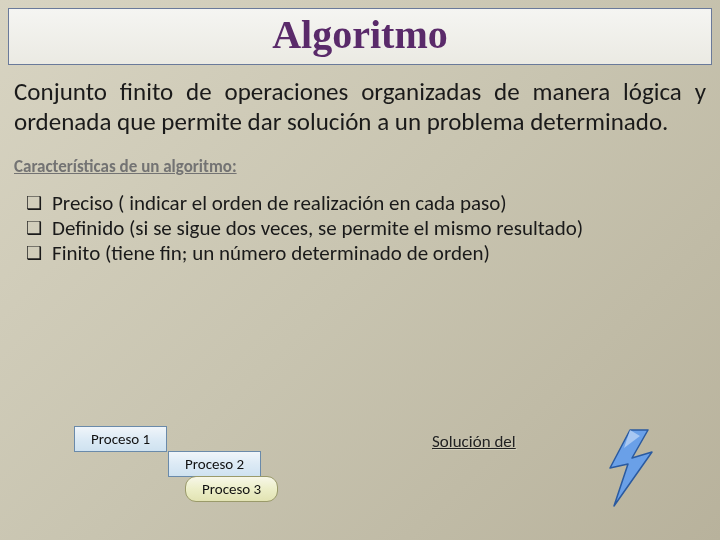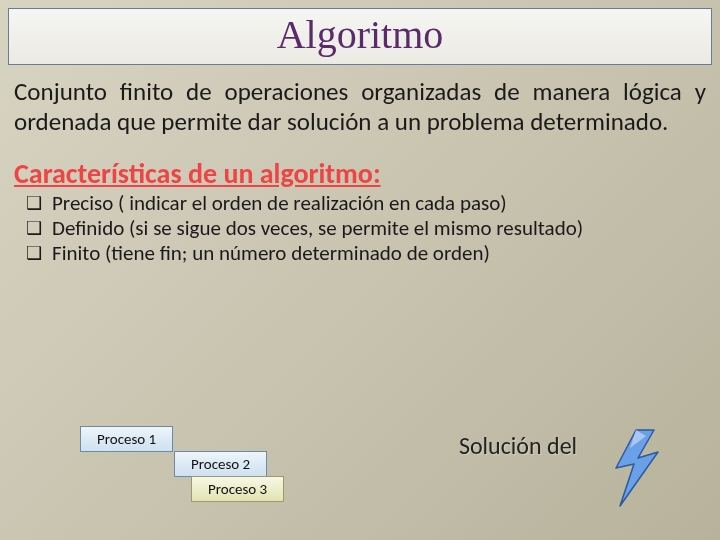--- a/index.html
+++ b/index.html
@@ -15,37 +15,38 @@
     margin: 8px 8px 0 8px;
     border: 1px solid #6a7a9a;
     background: linear-gradient(to bottom, #f5f5f2, #ebeae3);
     text-align: center;
     padding: 2px 0 6px 0;
   }
   .title-text {
     font-family: "Times New Roman", serif;
     font-size: 40px;
     color: #5a2a6a;
+    font-weight: bold;
   }
   .content {
     padding: 12px 14px 0 14px;
   }
   .definition {
     font-size: 25px;
     color: #1a1a1a;
     text-align: justify;
     line-height: 1.18;
     margin-bottom: 20px;
   }
   .subtitle {
-    font-size: 28px;
+    font-size: 17px;
     font-weight: bold;
     text-decoration: underline;
-    color: #ef4444;
-    margin-bottom: 0;
+    color: #737373;
+    margin-bottom: 14px;
   }
   .bullets {
     margin-left: 12px;
   }
   .bullet-row {
     display: flex;
     align-items: flex-start;
     font-size: 21px;
     color: #1a1a1a;
     text-align: justify;
@@ -54,47 +55,48 @@
   .bullet-marker {
     flex: 0 0 26px;
     font-size: 18px;
     line-height: 1.35;
   }
   .bullet-text {
     flex: 1;
   }
   .bottom {
     position: absolute;
-    left: 8px;
+    left: 2px;
     right: 0;
     bottom: 24px;
     height: 90px;
   }
   .proc {
     position: absolute;
     border: 1px solid #6a8aaa;
     background: linear-gradient(to bottom, #f0f5fa, #dceaf5, #cfe2f0);
     font-size: 15px;
     padding: 3px 16px;
     color: #111;
     white-space: nowrap;
   }
   .proc1 { left: 72px;  top: 0px; }
   .proc2 { left: 128px; top: 25px; margin-left: 38px; }
-  .proc3 { left: 183px; top: 50px; border-color:#9a9a6a; background: linear-gradient(to bottom,#f7f7e8,#eceec8,#e2e3b3); }
+  .proc3 { left: 183px; top: 50px; border-color:#9a9a6a; background: linear-gradient(to bottom,#f7f7e8,#eceec8,#e2e3b3); border-radius: 11px; }
   .solution {
     position: absolute;
     left: 430px;
     top: 6px;
     width: 160px;
-    text-align: center;
-    font-size: 24px;
+    text-align: left;
+    font-size: 17px;
     color: #222;
     line-height: 1.15;
     text-shadow: 1px 1px 1px rgba(220,220,200,0.7);
+    text-decoration: underline;
   }
   .bolt {
     position: absolute;
     left: 598px;
     top: 2px;
   }
 </style>
 </head>
 <body>
 

